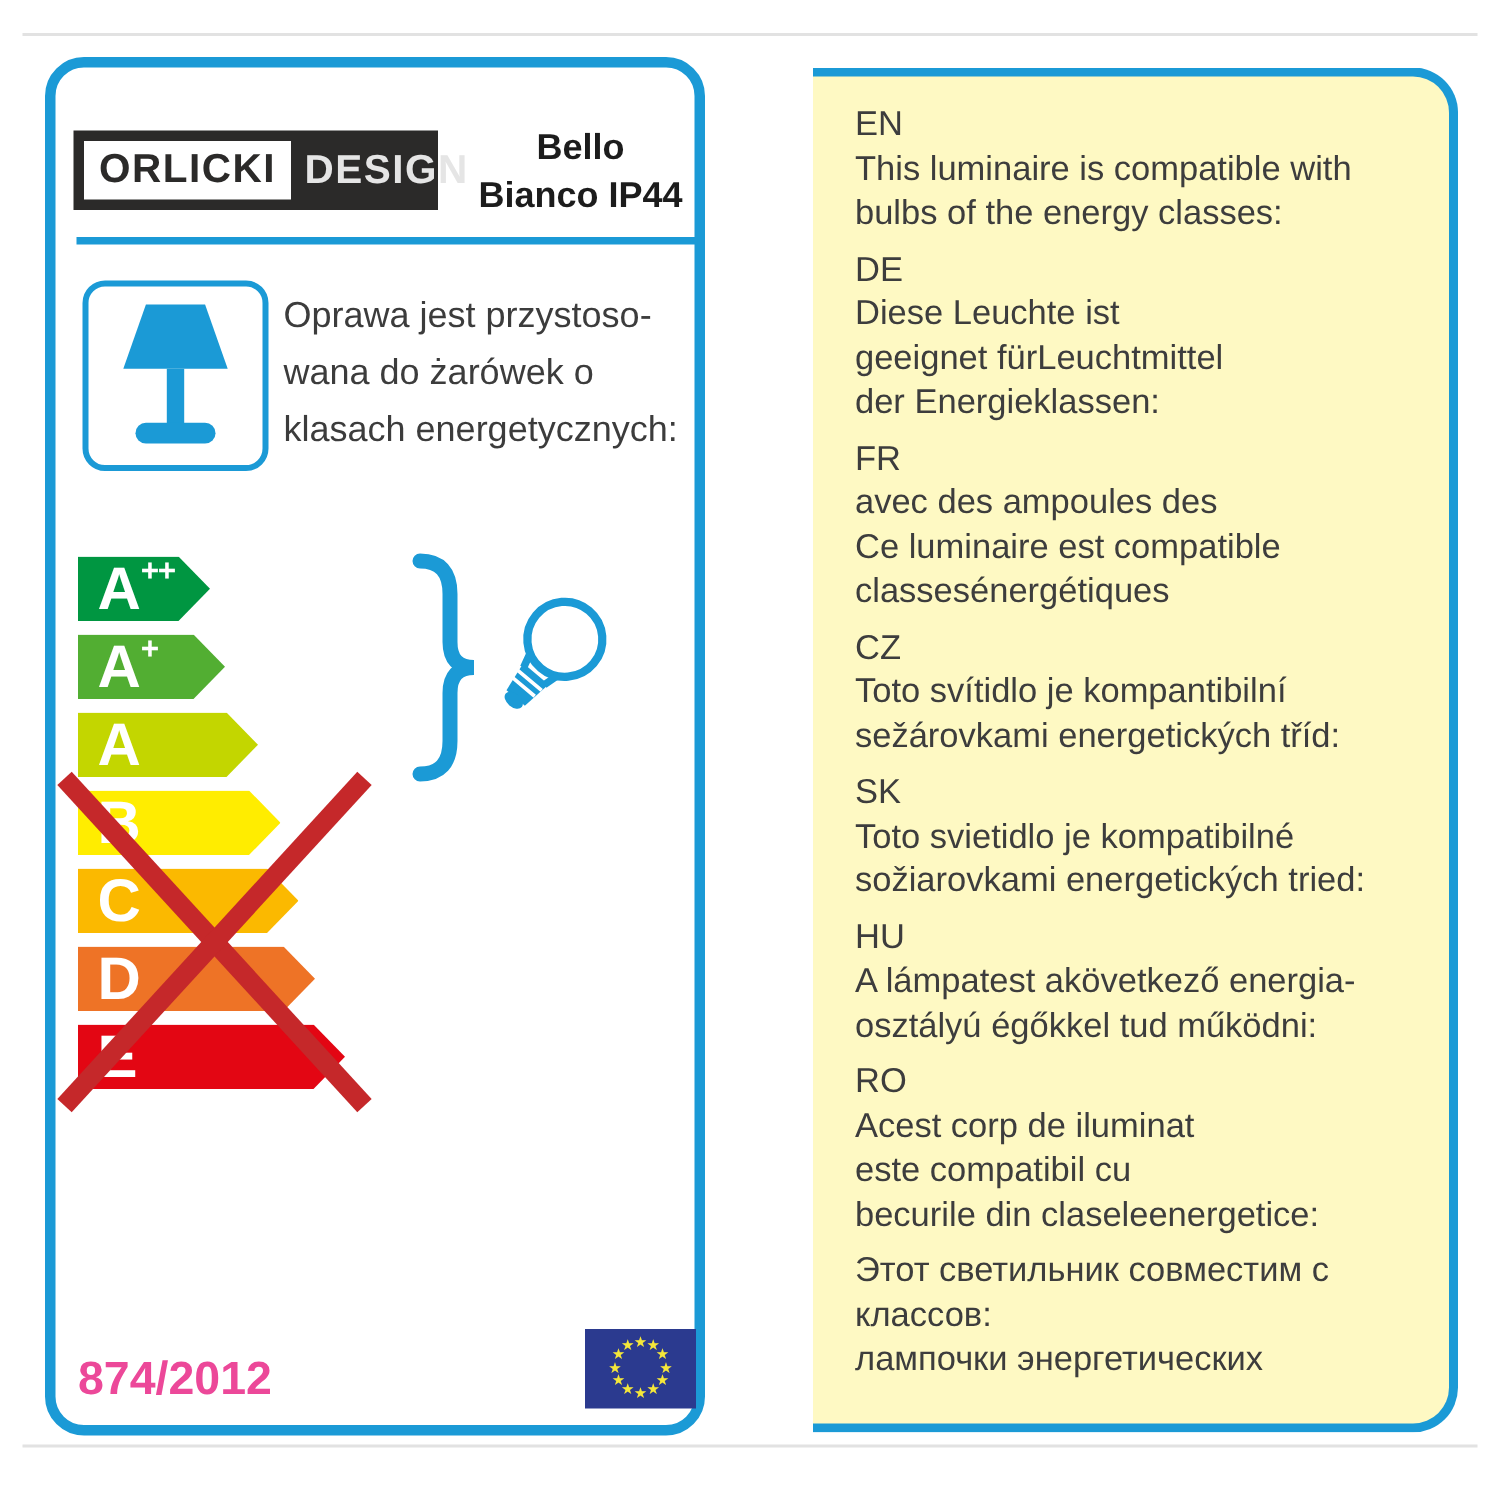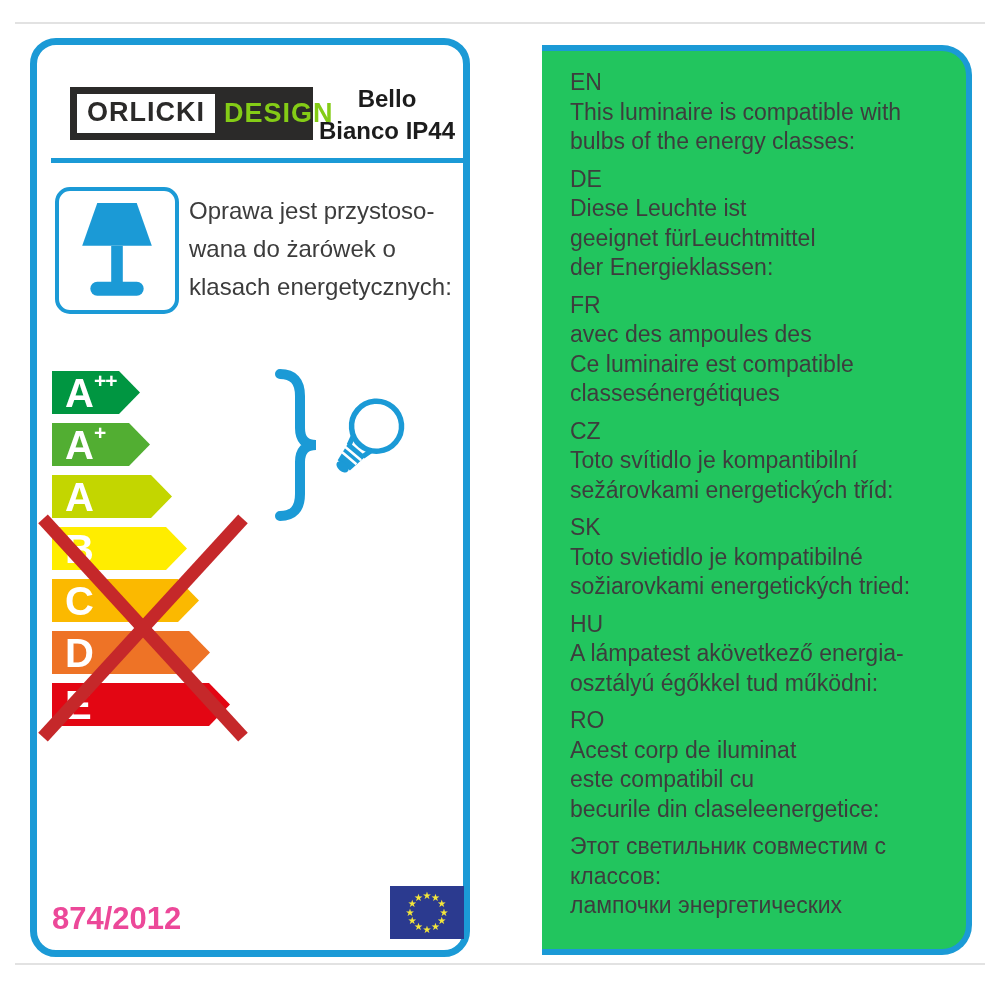--- a/index.html
+++ b/index.html
@@ -19,28 +19,28 @@
   .hairline.top{top:22px;}
   .hairline.bottom{top:963px;}
 
   
   .panel-left{
     position:absolute;left:30px;top:38px;width:440px;height:919px;
     border:7px solid var(--accent);border-radius:26px;box-sizing:border-box;background:#fff;
   }
   .logo{
     position:absolute;left:12px;top:42px;width:243px;height:53px;
-    background:var(--logo-black);display:flex;align-items:center;padding:16px 7px;box-sizing:border-box;margin-left:21px;
+    background:var(--logo-black);display:flex;align-items:center;padding:16px 7px;box-sizing:border-box;
   }
   .logo-left{
     background:#ffffff;color:var(--logo-black);font-weight:bold;font-size:27px;
     padding:3px 10px 5px 10px;letter-spacing:1px;
   }
   .logo-right{
-    color:#84cc16;font-weight:bold;font-size:27px;letter-spacing:1px;margin-left:9px;
+    color:#e5e5e5;font-weight:bold;font-size:27px;letter-spacing:1px;margin-left:9px;
   }
   .product{
     position:absolute;left:268px;top:38px;width:164px;text-align:center;
     font-size:24px;font-weight:bold;line-height:32px;color:#1c1c1c;
   }
   .divider{position:absolute;left:14px;top:113px;width:414px;height:5px;background:var(--accent);}
   .lamp-box{
     position:absolute;left:18px;top:142px;width:124px;height:127px;
     border:4px solid var(--accent);border-radius:15px;box-sizing:border-box;
   }
@@ -76,21 +76,21 @@
     position:absolute;left:353px;top:841px;width:74px;height:53px;background:var(--flag-blue);
   }
   .eu-flag .star{
     position:absolute;color:var(--star-yellow);font-size:10px;line-height:10px;width:10px;text-align:center;
   }
 
   
   .panel-right{
     position:absolute;left:542px;top:45px;width:430px;height:910px;box-sizing:border-box;
     border-top:6px solid var(--accent);border-right:6px solid var(--accent);border-bottom:6px solid var(--accent);
-    border-radius:0 30px 30px 0;background:#22c55e;
+    border-radius:0 30px 30px 0;background:#fef9c3;
   }
   .lang-list{position:absolute;left:28px;top:17px;width:392px;}
   .lang-group{margin-bottom:8px;}
   .lang-code{font-size:23px;line-height:29.5px;color:var(--text-dark);}
   .lang-line{font-size:23px;line-height:29.5px;color:var(--text-dark);white-space:nowrap;}
 </style>
 </head>
 <body>
 
 <div class="canvas">

